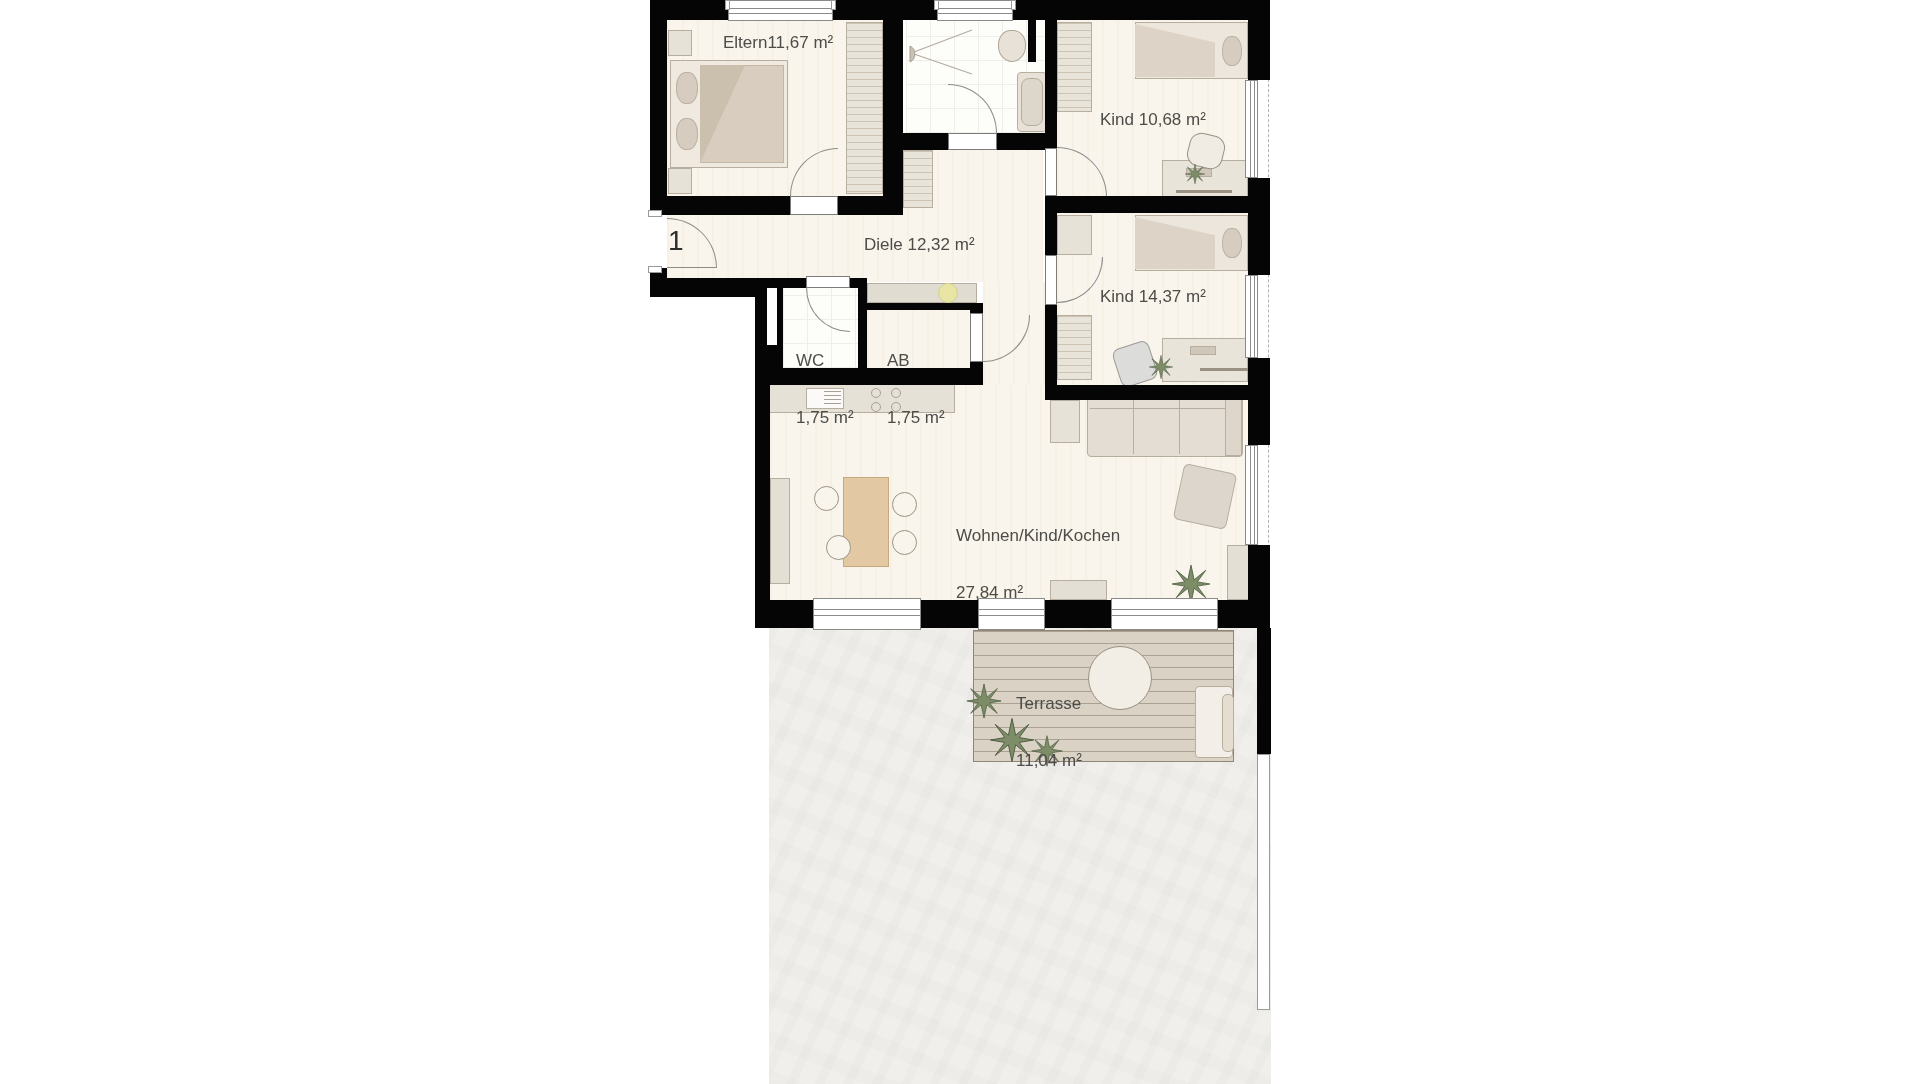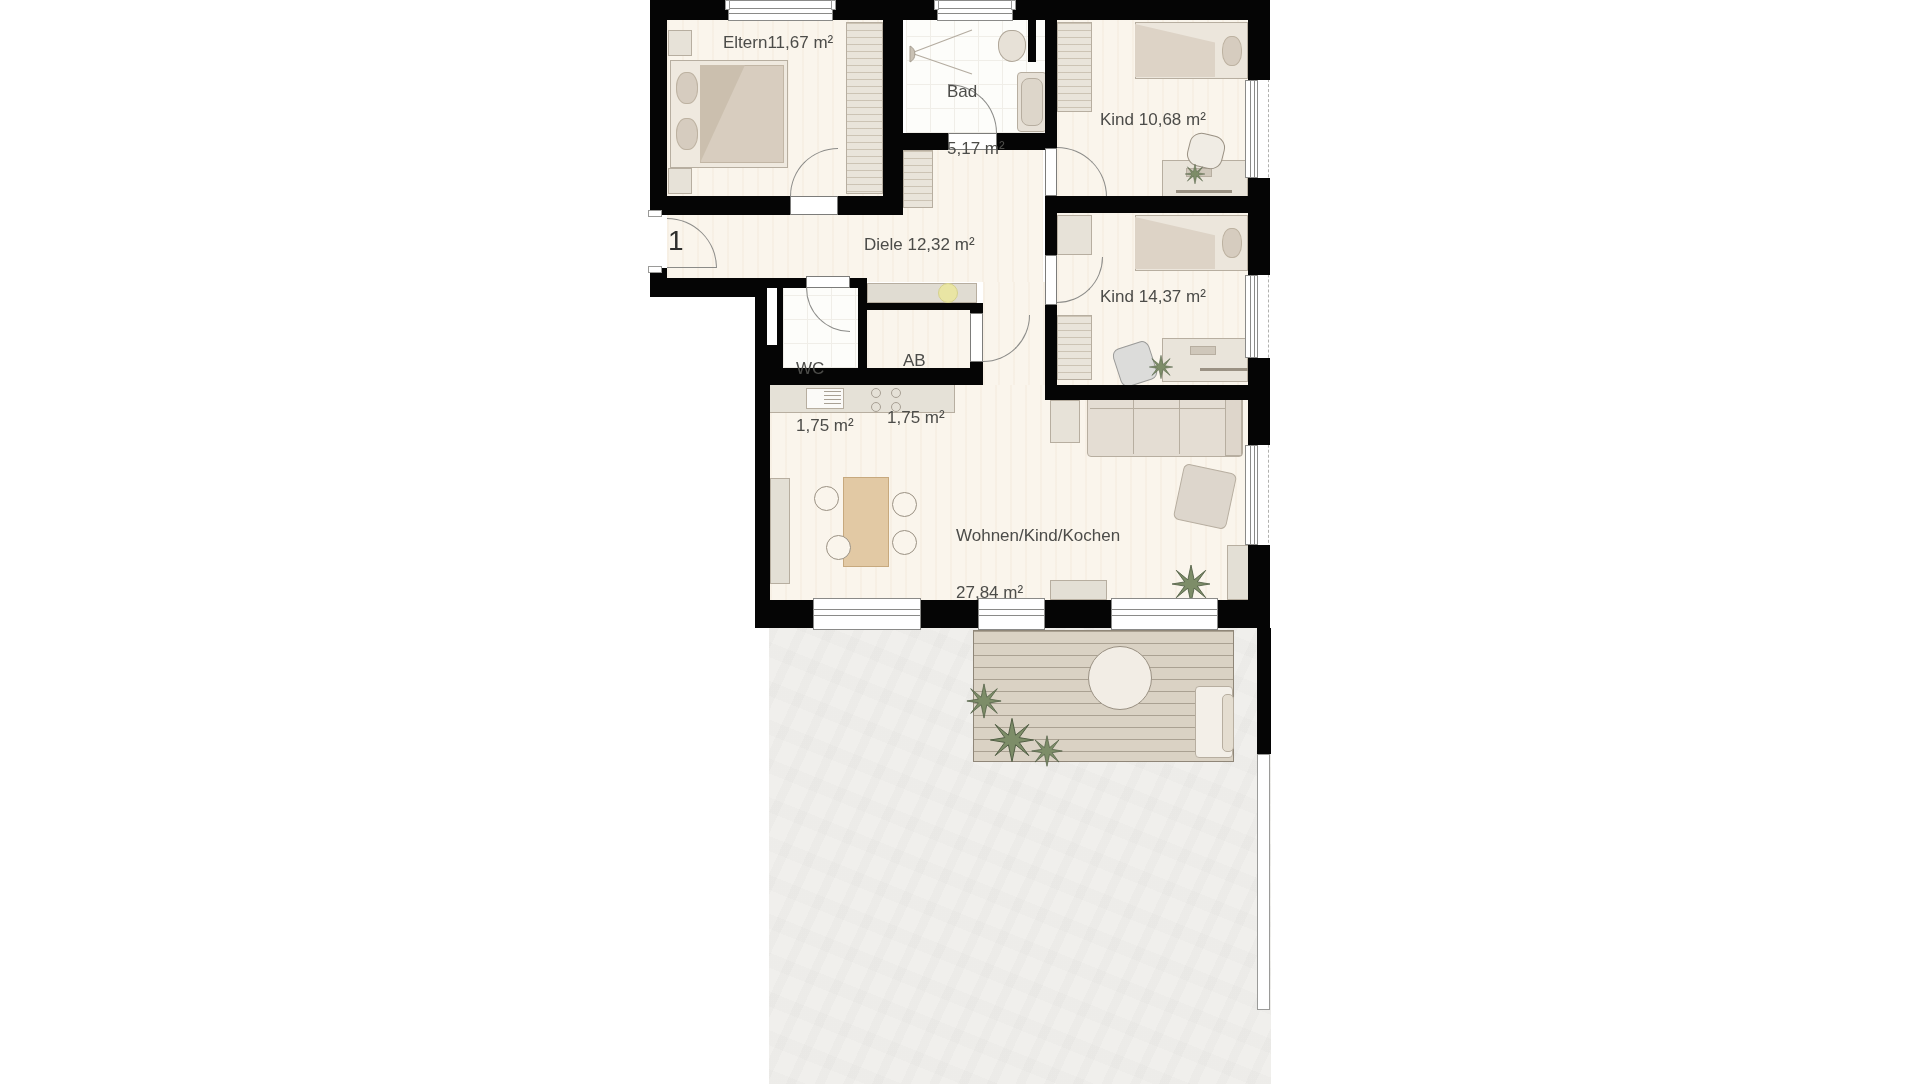--- a/index.html
+++ b/index.html
@@ -222,42 +222,42 @@
   <div class="leaf" style="left:970px;top:313px;width:13px;height:49px;"></div>
   <div class="arc" style="left:983px;top:315px;width:47px;height:47px;border-bottom:1.4px solid #8b8b88;border-right:1.4px solid #8b8b88;border-radius:0 0 100% 0;"></div>
 
   <div class="tick" style="left:725px;top:0;width:5px;height:10px;"></div>
   <div class="tick" style="left:831px;top:0;width:5px;height:10px;"></div>
   <div class="tick" style="left:934px;top:0;width:5px;height:10px;"></div>
   <div class="tick" style="left:1011px;top:0;width:5px;height:10px;"></div>
 
   <div class="lbl" style="left:723px;top:33px;">Eltern11,67 m²</div>
 
-  <div class="lbl" style="left:947px;top:44px;">
-    <span style="display:block;">Bad</span>
-    <span style="display:block;">5,17 m²</span>
-  </div>
 
   <div class="lbl" style="left:1100px;top:110px;">Kind 10,68 m²</div>
 
   <div class="lbl" style="left:864px;top:235px;">Diele 12,32 m²</div>
 
   <div class="lbl" style="left:1100px;top:287px;">Kind 14,37 m²</div>
 
   <div class="lbl" style="left:796px;top:313px;">
-    <span style="display:block;margin-top:8px;">WC</span>
+    <span style="display:block;">WC</span>
     <span style="display:block;">1,75 m²</span>
   </div>
 
   <div class="lbl" style="left:887px;top:313px;">
-    <span style="display:block;margin-left:16px;">AB</span>
+    <span style="display:block;">AB</span>
     <span style="display:block;">1,75 m²</span>
   </div>
 
   <div class="lbl" style="left:956px;top:488px;">
     <span style="display:block;">Wohnen/Kind/Kochen</span>
     <span style="display:block;">27,84 m²</span>
   </div>
 
+  <div class="lbl" style="left:1016px;top:656px;">
+    <span style="display:block;">Terrasse</span>
+    <span style="display:block;">11,04 m²</span>
+  </div>
 
   <div class="lbl" style="left:668px;top:226px;font-size:28px;line-height:30px;color:#2e2e2c;">1</div>
 
 </div>
 
 </body></html>

